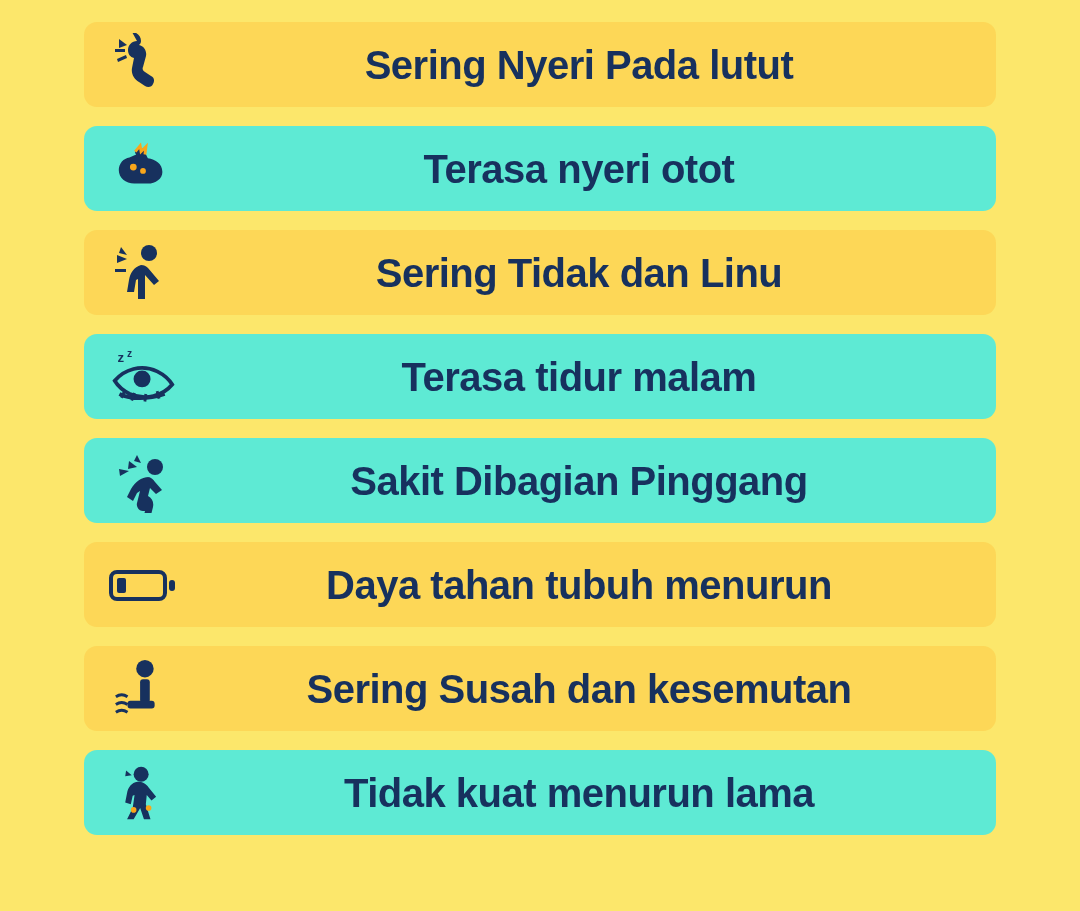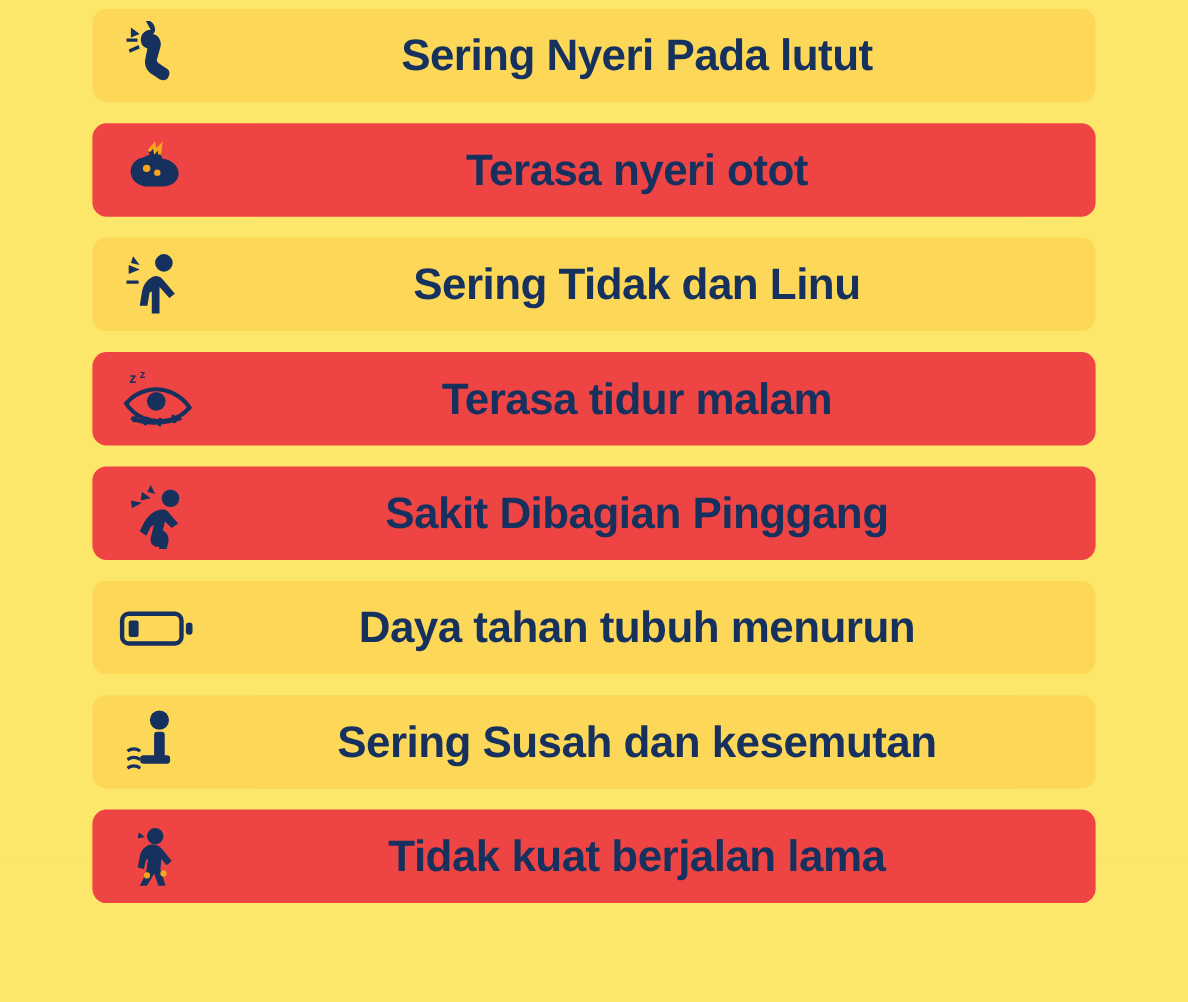--- a/index.html
+++ b/index.html
@@ -13,34 +13,34 @@
     font-family: "Liberation Sans", sans-serif;
     overflow: hidden;
   }
   .board {
     width: 1080px;
     height: 782px;
     background: #FCE76B;
     display: flex;
     flex-direction: column;
     align-items: center;
-    padding-top: 8px;
+    padding-top: 22px;
     box-sizing: border-box;
   }
   .row {
     width: 912px;
     height: 85px;
     border-radius: 13px;
     margin-bottom: 19px;
     display: flex;
     align-items: center;
     box-sizing: border-box;
   }
   .row.light { background: #FDD757; }
-  .row.dark  { background: #ef4444; }
+  .row.dark  { background: #5eead4; }
 
   .icon-cell {
     width: 118px;
     min-width: 118px;
     height: 85px;
     display: flex;
     align-items: center;
     justify-content: center;
   }
   .label {
@@ -152,16 +152,16 @@
   <div class="row dark">
     <div class="icon-cell">
       <svg width="60" height="64" viewBox="0 0 64 64" fill="#17315E">
         <circle cx="30" cy="12" r="8"></circle>
         <path d="M26 20 c-6 1-10 6-11 12 l-2 10 6 2 2-9 2-1 -2 14 -6 12 h7 l7-12 4 12 h7 l-5-16 1-10 5 6 5-4-8-10c-3-4-6-6-12-6z"></path>
         <circle cx="22" cy="50" r="3" fill="#F9A61B"></circle>
         <circle cx="38" cy="48" r="3" fill="#F9A61B"></circle>
         <path d="M14 8 l6 5-7 1z"></path>
       </svg>
     </div>
-    <div class="label">Tidak kuat berjalan lama</div>
+    <div class="label">Tidak kuat menurun lama</div>
   </div>
 
 </div>
 
 </body></html>

